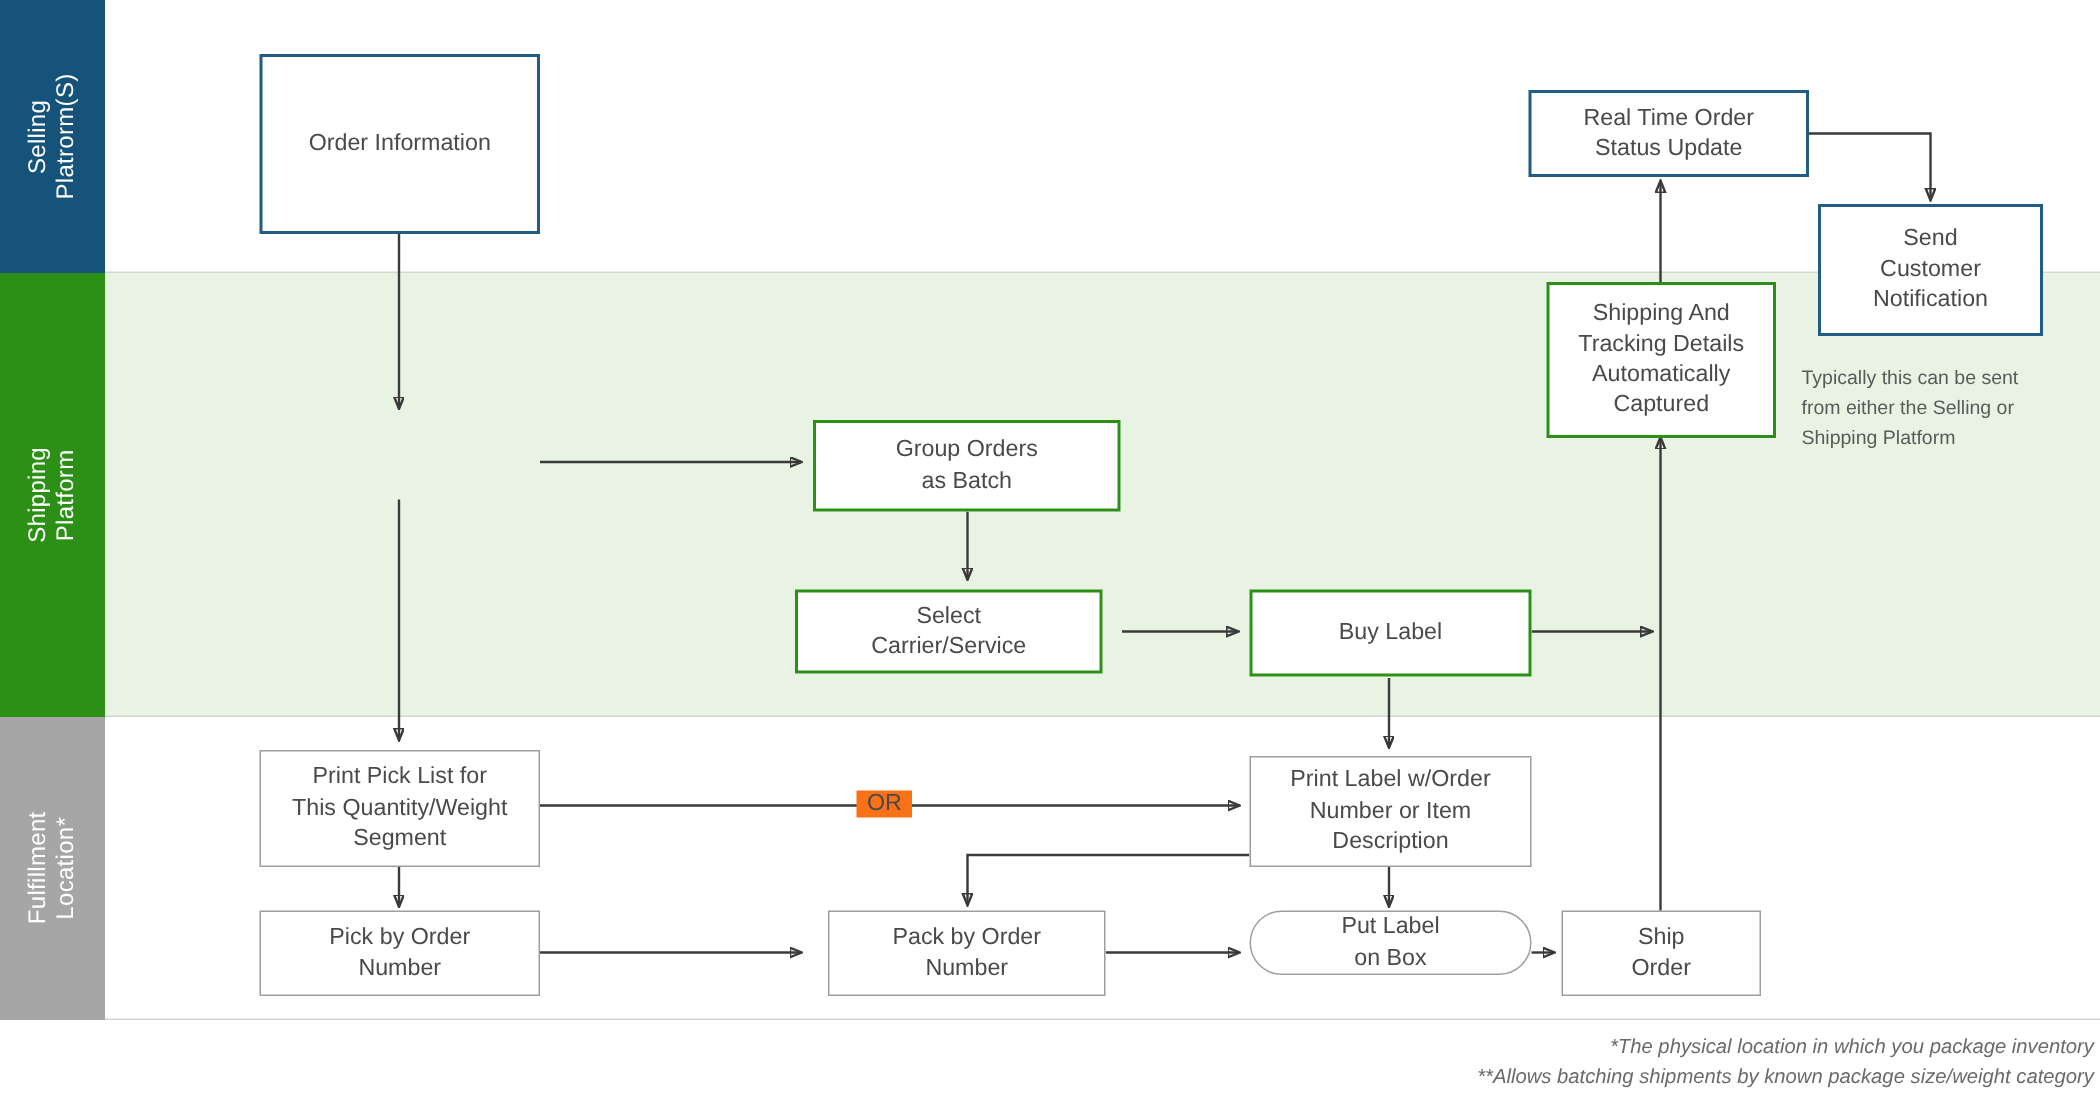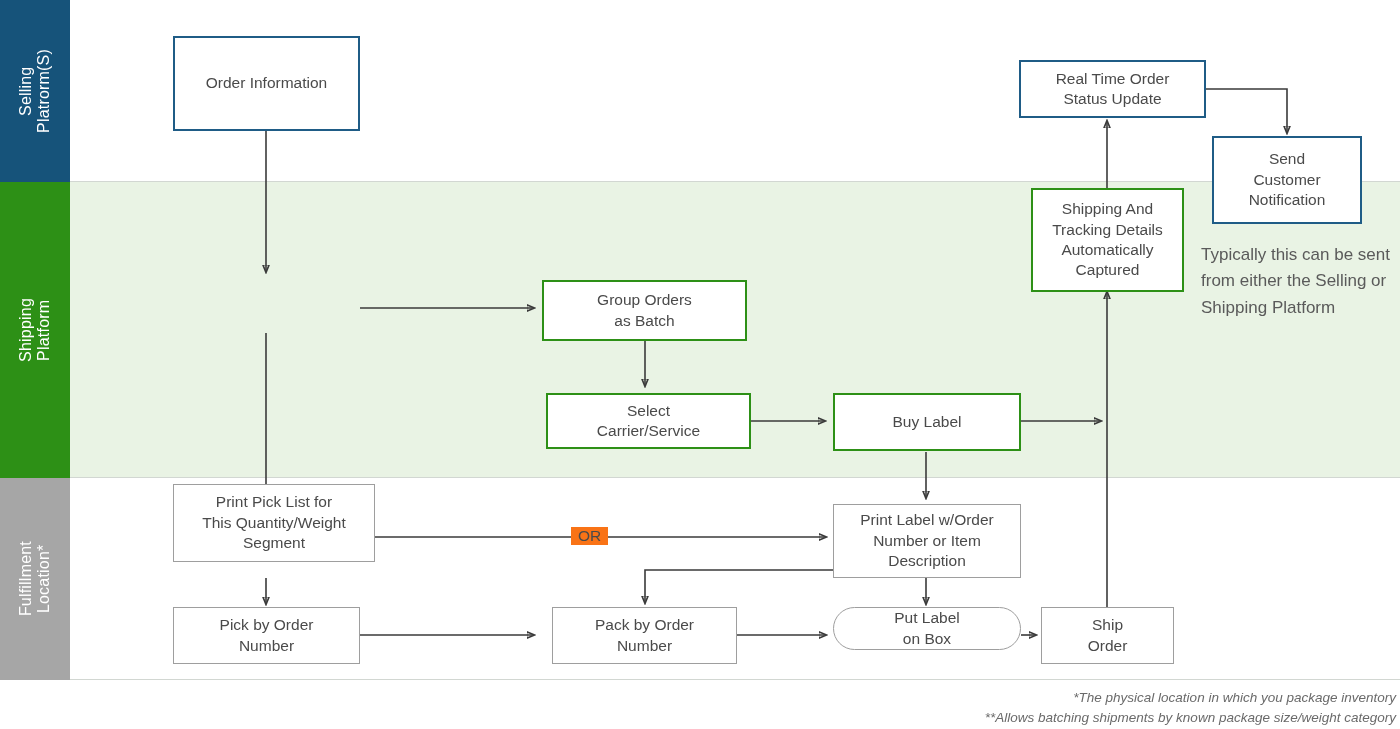--- a/index.html
+++ b/index.html
@@ -63,21 +63,21 @@
     padding: 2px 4px;
   }
   .node.blue  { border: 2px solid #1f5c86; }
   .node.green { border: 2px solid #2d9016; }
   .node.gray  { border: 1px solid #9e9e9e; }
 
   
   .note {
     position: absolute;
     color: #5a5a5a;
-    font-size: 17px;
+    font-size: 13px;
     line-height: 1.55;
     white-space: pre-line;
     text-align: left;
   }
   .or-label {
     position: absolute;
     background: #f97316;
     color: #4a4a4a;
     font-size: 15.5px;
     padding: 0 7px;
@@ -158,58 +158,58 @@
 
     <line x1="926" y1="578" x2="926" y2="604" marker-end="url(#ah)"></line>
 
     <line x1="360" y1="635" x2="534" y2="635" marker-end="url(#ah)"></line>
 
     <line x1="737" y1="635" x2="826" y2="635" marker-end="url(#ah)"></line>
 
     <line x1="1021" y1="635" x2="1036" y2="635" marker-end="url(#ah)"></line>
   </svg>
 
-  <div class="node blue" style="left:173px; top:36px; width:187px; height:95px;">
+  <div class="node blue" style="left:173px; top:36px; width:187px; height:120px;">
     <span>Order Information</span>
   </div>
 
   <div class="node blue" style="left:1019px; top:60px; width:187px; height:58px;">
     <span>Real Time Order
 Status Update</span>
   </div>
 
   <div class="node blue" style="left:1212px; top:136px; width:150px; height:88px;">
     <span>Send
 Customer
 Notification</span>
   </div>
 
 
   <div class="node green" style="left:542px; top:280px; width:205px; height:61px;">
     <span>Group Orders
 as Batch</span>
   </div>
 
-  <div class="node green" style="left:546px; top:393px; width:205px; height:56px;">
+  <div class="node green" style="left:530px; top:393px; width:205px; height:56px;">
     <span>Select
 Carrier/Service</span>
   </div>
 
   <div class="node green" style="left:833px; top:393px; width:188px; height:58px;">
     <span>Buy Label</span>
   </div>
 
   <div class="node green" style="left:1031px; top:188px; width:153px; height:104px;">
     <span>Shipping And
 Tracking Details
 Automatically
 Captured</span>
   </div>
 
-  <div class="node gray" style="left:173px; top:484px; width:202px; height:78px;">
+  <div class="node gray" style="left:173px; top:500px; width:187px; height:78px;">
     <span>Print Pick List for
 This Quantity/Weight
 Segment</span>
   </div>
 
   <div class="node gray" style="left:833px; top:504px; width:188px; height:74px;">
     <span>Print Label w/Order
 Number or Item
 Description</span>
   </div>

